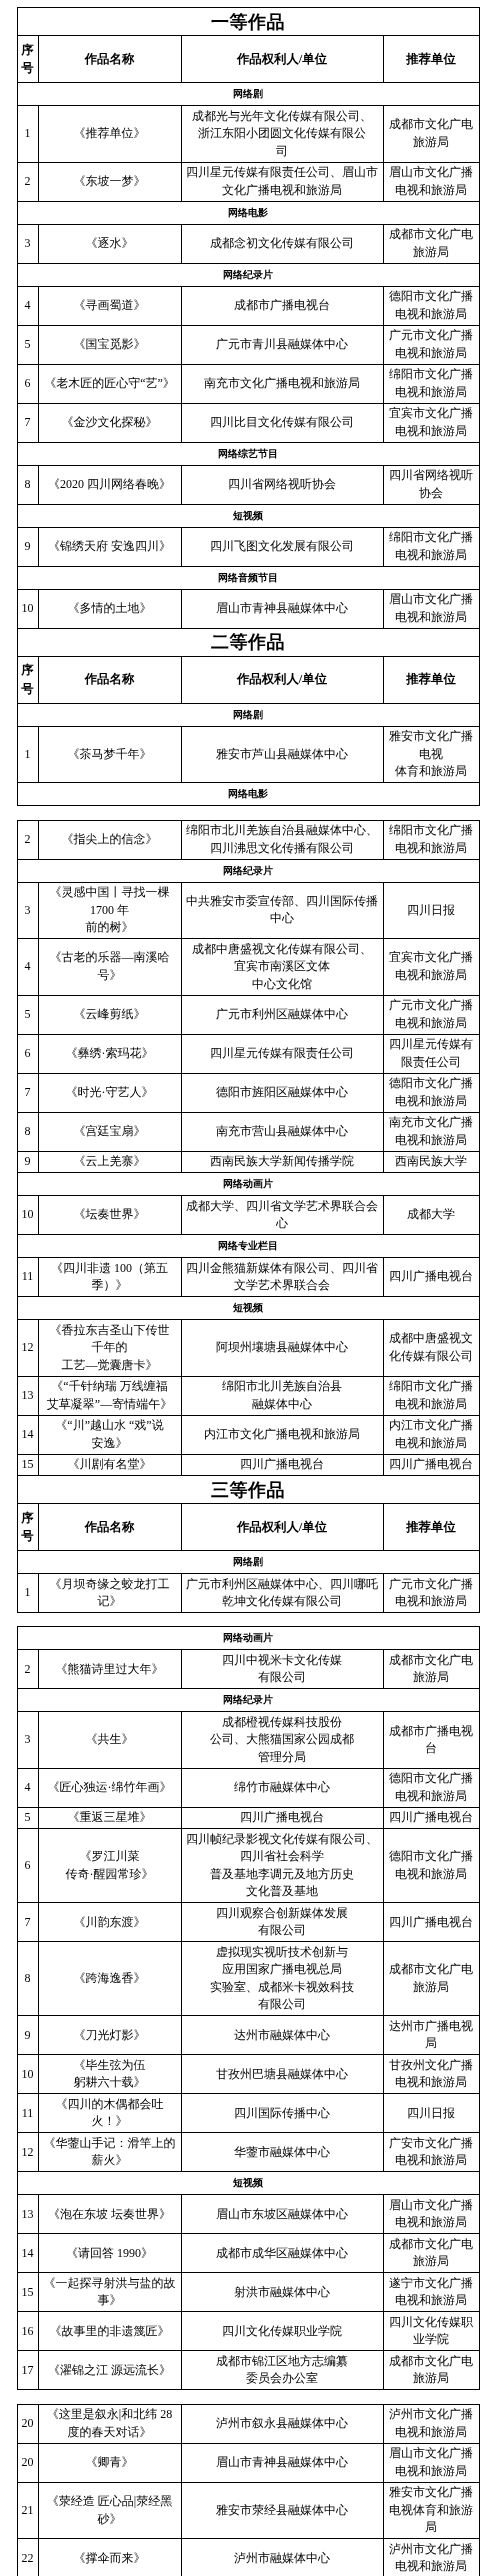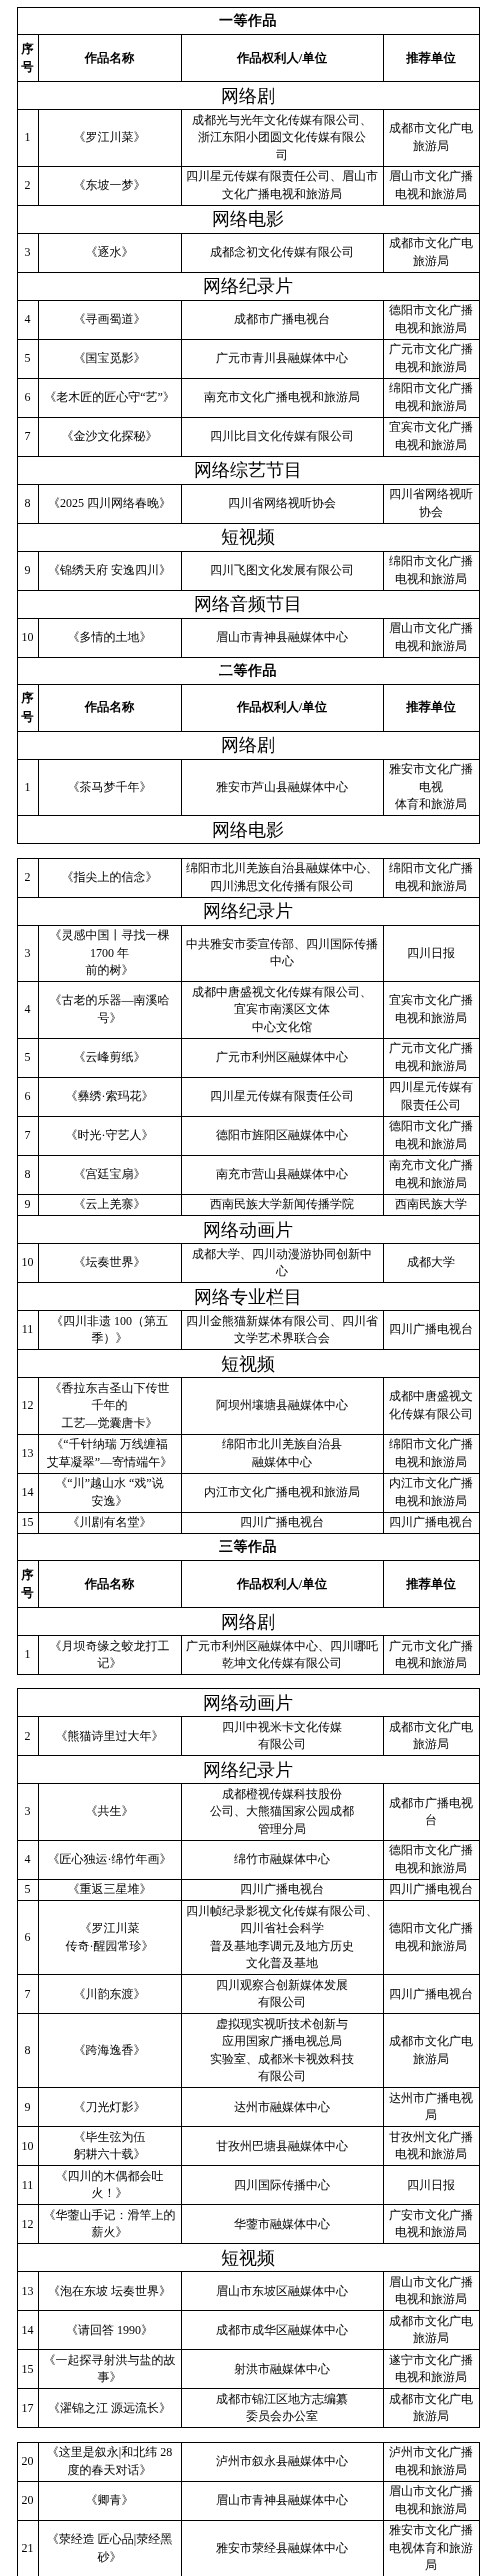--- a/index.html
+++ b/index.html
@@ -24,28 +24,28 @@
   col.c-rec{width:96px;}
   td,th{
     border:0.5px solid #000;
     text-align:center;
     vertical-align:middle;
     padding:1.5px 4.1px;
     word-break:break-all;
     overflow-wrap:anywhere;
   }
   td.grade{
-    font-size:14px;
+    font-size:18px;
     font-weight:bold;
     height:23px;
     letter-spacing:0.5px;
   }
   td.cat{
-    font-size:18px;
-    font-weight:normal;
+    font-size:10px;
+    font-weight:bold;
     height:19px;
     margin-left:44px;
   }
   th.colhead{
     font-size:12.4px;
     font-weight:bold;
     height:43px;
     line-height:18.5px;
     padding:1.5px 1px;
   }
@@ -75,21 +75,21 @@
           <th class="colhead">序号</th>
           <th class="colhead">作品名称</th>
           <th class="colhead">作品权利人/单位</th>
           <th class="colhead">推荐单位</th>
         </tr>
         <tr>
           <td class="cat" colspan="4">网络剧</td>
         </tr>
         <tr>
           <td class="item no">1</td>
-          <td class="item">《罗江川菜》</td>
+          <td class="item">《推荐单位》</td>
           <td class="item">成都光与光年文化传媒有限公司、
 浙江东阳小团圆文化传媒有限公
 司</td>
           <td class="item">成都市文化广电旅游局</td>
         </tr>
         <tr>
           <td class="item no">2</td>
           <td class="item">《东坡一梦》</td>
           <td class="item">四川星元传媒有限责任公司、眉山市文化广播电视和旅游局</td>
           <td class="item">眉山市文化广播电视和旅游局</td>
@@ -128,21 +128,21 @@
           <td class="item no">7</td>
           <td class="item">《金沙文化探秘》</td>
           <td class="item">四川比目文化传媒有限公司</td>
           <td class="item">宜宾市文化广播电视和旅游局</td>
         </tr>
         <tr>
           <td class="cat" colspan="4">网络综艺节目</td>
         </tr>
         <tr>
           <td class="item no">8</td>
-          <td class="item">《2025 四川网络春晚》</td>
+          <td class="item">《2020 四川网络春晚》</td>
           <td class="item">四川省网络视听协会</td>
           <td class="item">四川省网络视听协会</td>
         </tr>
         <tr>
           <td class="cat" colspan="4">短视频</td>
         </tr>
         <tr>
           <td class="item no">9</td>
           <td class="item">《锦绣天府 安逸四川》</td>
           <td class="item">四川飞图文化发展有限公司</td>
@@ -243,21 +243,21 @@
           <td class="item">《云上羌寨》</td>
           <td class="item">西南民族大学新闻传播学院</td>
           <td class="item">西南民族大学</td>
         </tr>
         <tr>
           <td class="cat" colspan="4">网络动画片</td>
         </tr>
         <tr>
           <td class="item no">10</td>
           <td class="item">《坛奏世界》</td>
-          <td class="item">成都大学、四川动漫游协同创新中
+          <td class="item">成都大学、四川省文学艺术界联合会
 心</td>
           <td class="item">成都大学</td>
         </tr>
         <tr>
           <td class="cat" colspan="4">网络专业栏目</td>
         </tr>
         <tr>
           <td class="item no">11</td>
           <td class="item">《四川非遗 100（第五季）》</td>
           <td class="item">四川金熊猫新媒体有限公司、四川省文学艺术界联合会</td>
@@ -421,20 +421,26 @@
           <td class="item">成都市成华区融媒体中心</td>
           <td class="item">成都市文化广电旅游局</td>
         </tr>
         <tr>
           <td class="item no">15</td>
           <td class="item">《一起探寻射洪与盐的故事》</td>
           <td class="item">射洪市融媒体中心</td>
           <td class="item">遂宁市文化广播电视和旅游局</td>
         </tr>
         <tr>
+          <td class="item no">16</td>
+          <td class="item">《故事里的非遗篾匠》</td>
+          <td class="item">四川文化传媒职业学院</td>
+          <td class="item">四川文化传媒职业学院</td>
+        </tr>
+        <tr>
           <td class="item no">17</td>
           <td class="item">《濯锦之江 源远流长》</td>
           <td class="item">成都市锦江区地方志编纂
 委员会办公室</td>
           <td class="item">成都市文化广电旅游局</td>
         </tr>
       </tbody>
     </table>
     <table class="seg">
       <colgroup>

